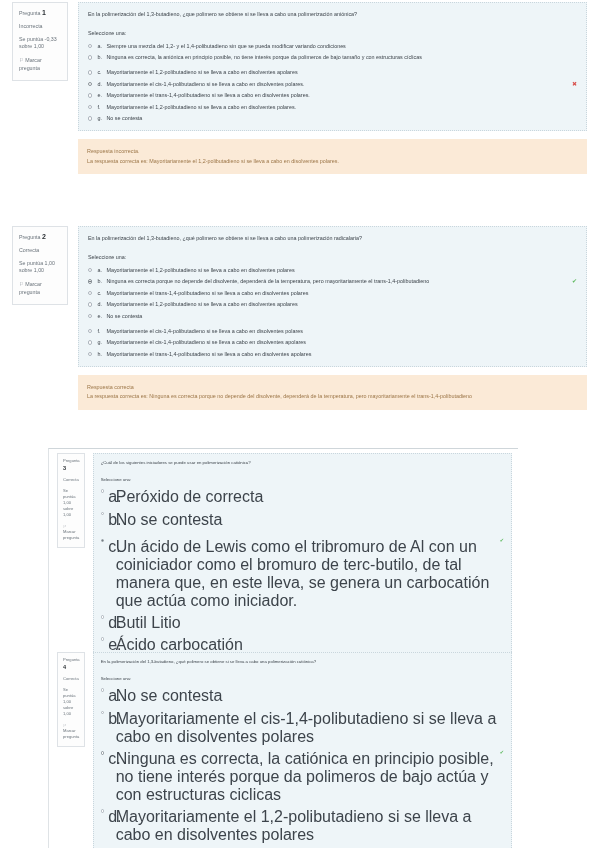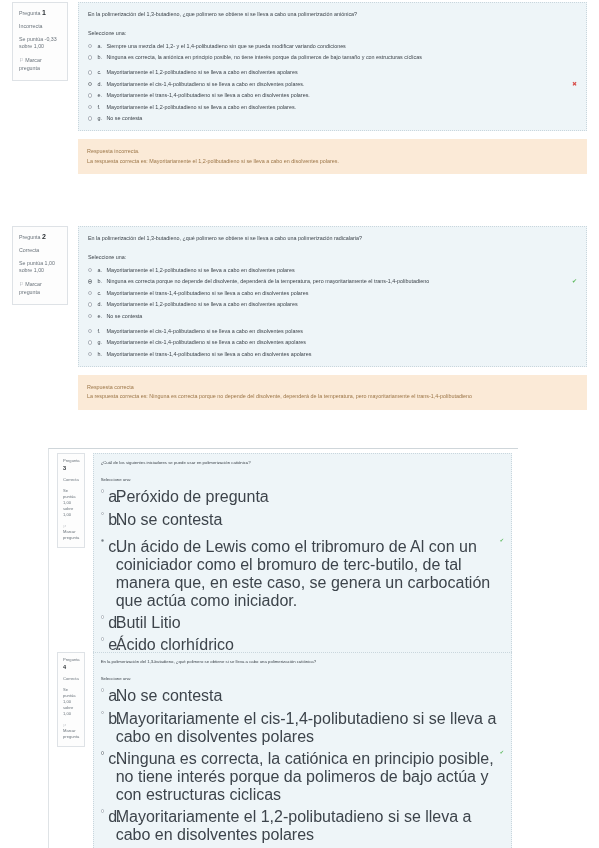--- a/index.html
+++ b/index.html
@@ -259,42 +259,42 @@
         </div>
       </div>
       <div class="qcontent">
         <div class="qbody">
           <div class="qtext prompt">¿Cuál de los siguientes iniciadores se puede usar en polimerización catiónica?</div>
           <div class="qtext answerlabel">Seleccione una:</div>
           <ul class="opts">
               <li class="opt">
                 <span class="radio"></span>
                 <span class="optletter">a.</span>
-                <span class="opttext">Peróxido de pregunta</span>
+                <span class="opttext">Peróxido de correcta</span>
               </li>
               <li class="opt" style="margin-bottom: 9px;">
                 <span class="radio"></span>
                 <span class="optletter">b.</span>
                 <span class="opttext">No se contesta</span>
               </li>
               <li class="opt">
                 <span class="radio checked"></span>
                 <span class="optletter">c.</span>
-                <span class="opttext">Un ácido de Lewis como el tribromuro de Al con un coiniciador como el bromuro de terc-butilo, de tal manera que, en este caso, se genera un carbocatión que actúa como iniciador.</span>
+                <span class="opttext">Un ácido de Lewis como el tribromuro de Al con un coiniciador como el bromuro de terc-butilo, de tal manera que, en este lleva, se genera un carbocatión que actúa como iniciador.</span>
                 <span class="mark right">✔</span>
               </li>
               <li class="opt">
                 <span class="radio"></span>
                 <span class="optletter">d.</span>
                 <span class="opttext">Butil Litio</span>
               </li>
               <li class="opt">
                 <span class="radio"></span>
                 <span class="optletter">e.</span>
-                <span class="opttext">Ácido clorhídrico</span>
+                <span class="opttext">Ácido carbocatión</span>
               </li>
               <li class="opt">
                 <span class="radio"></span>
                 <span class="optletter">f.</span>
                 <span class="opttext">El sistema Na/naftaleno que es capaz de oxidar el monómero</span>
               </li>
               <li class="opt">
                 <span class="radio"></span>
                 <span class="optletter">g.</span>
                 <span class="opttext">El sistema H<sub>2</sub>O<sub>2</sub>/Fe<sup>2+</sup></span>

